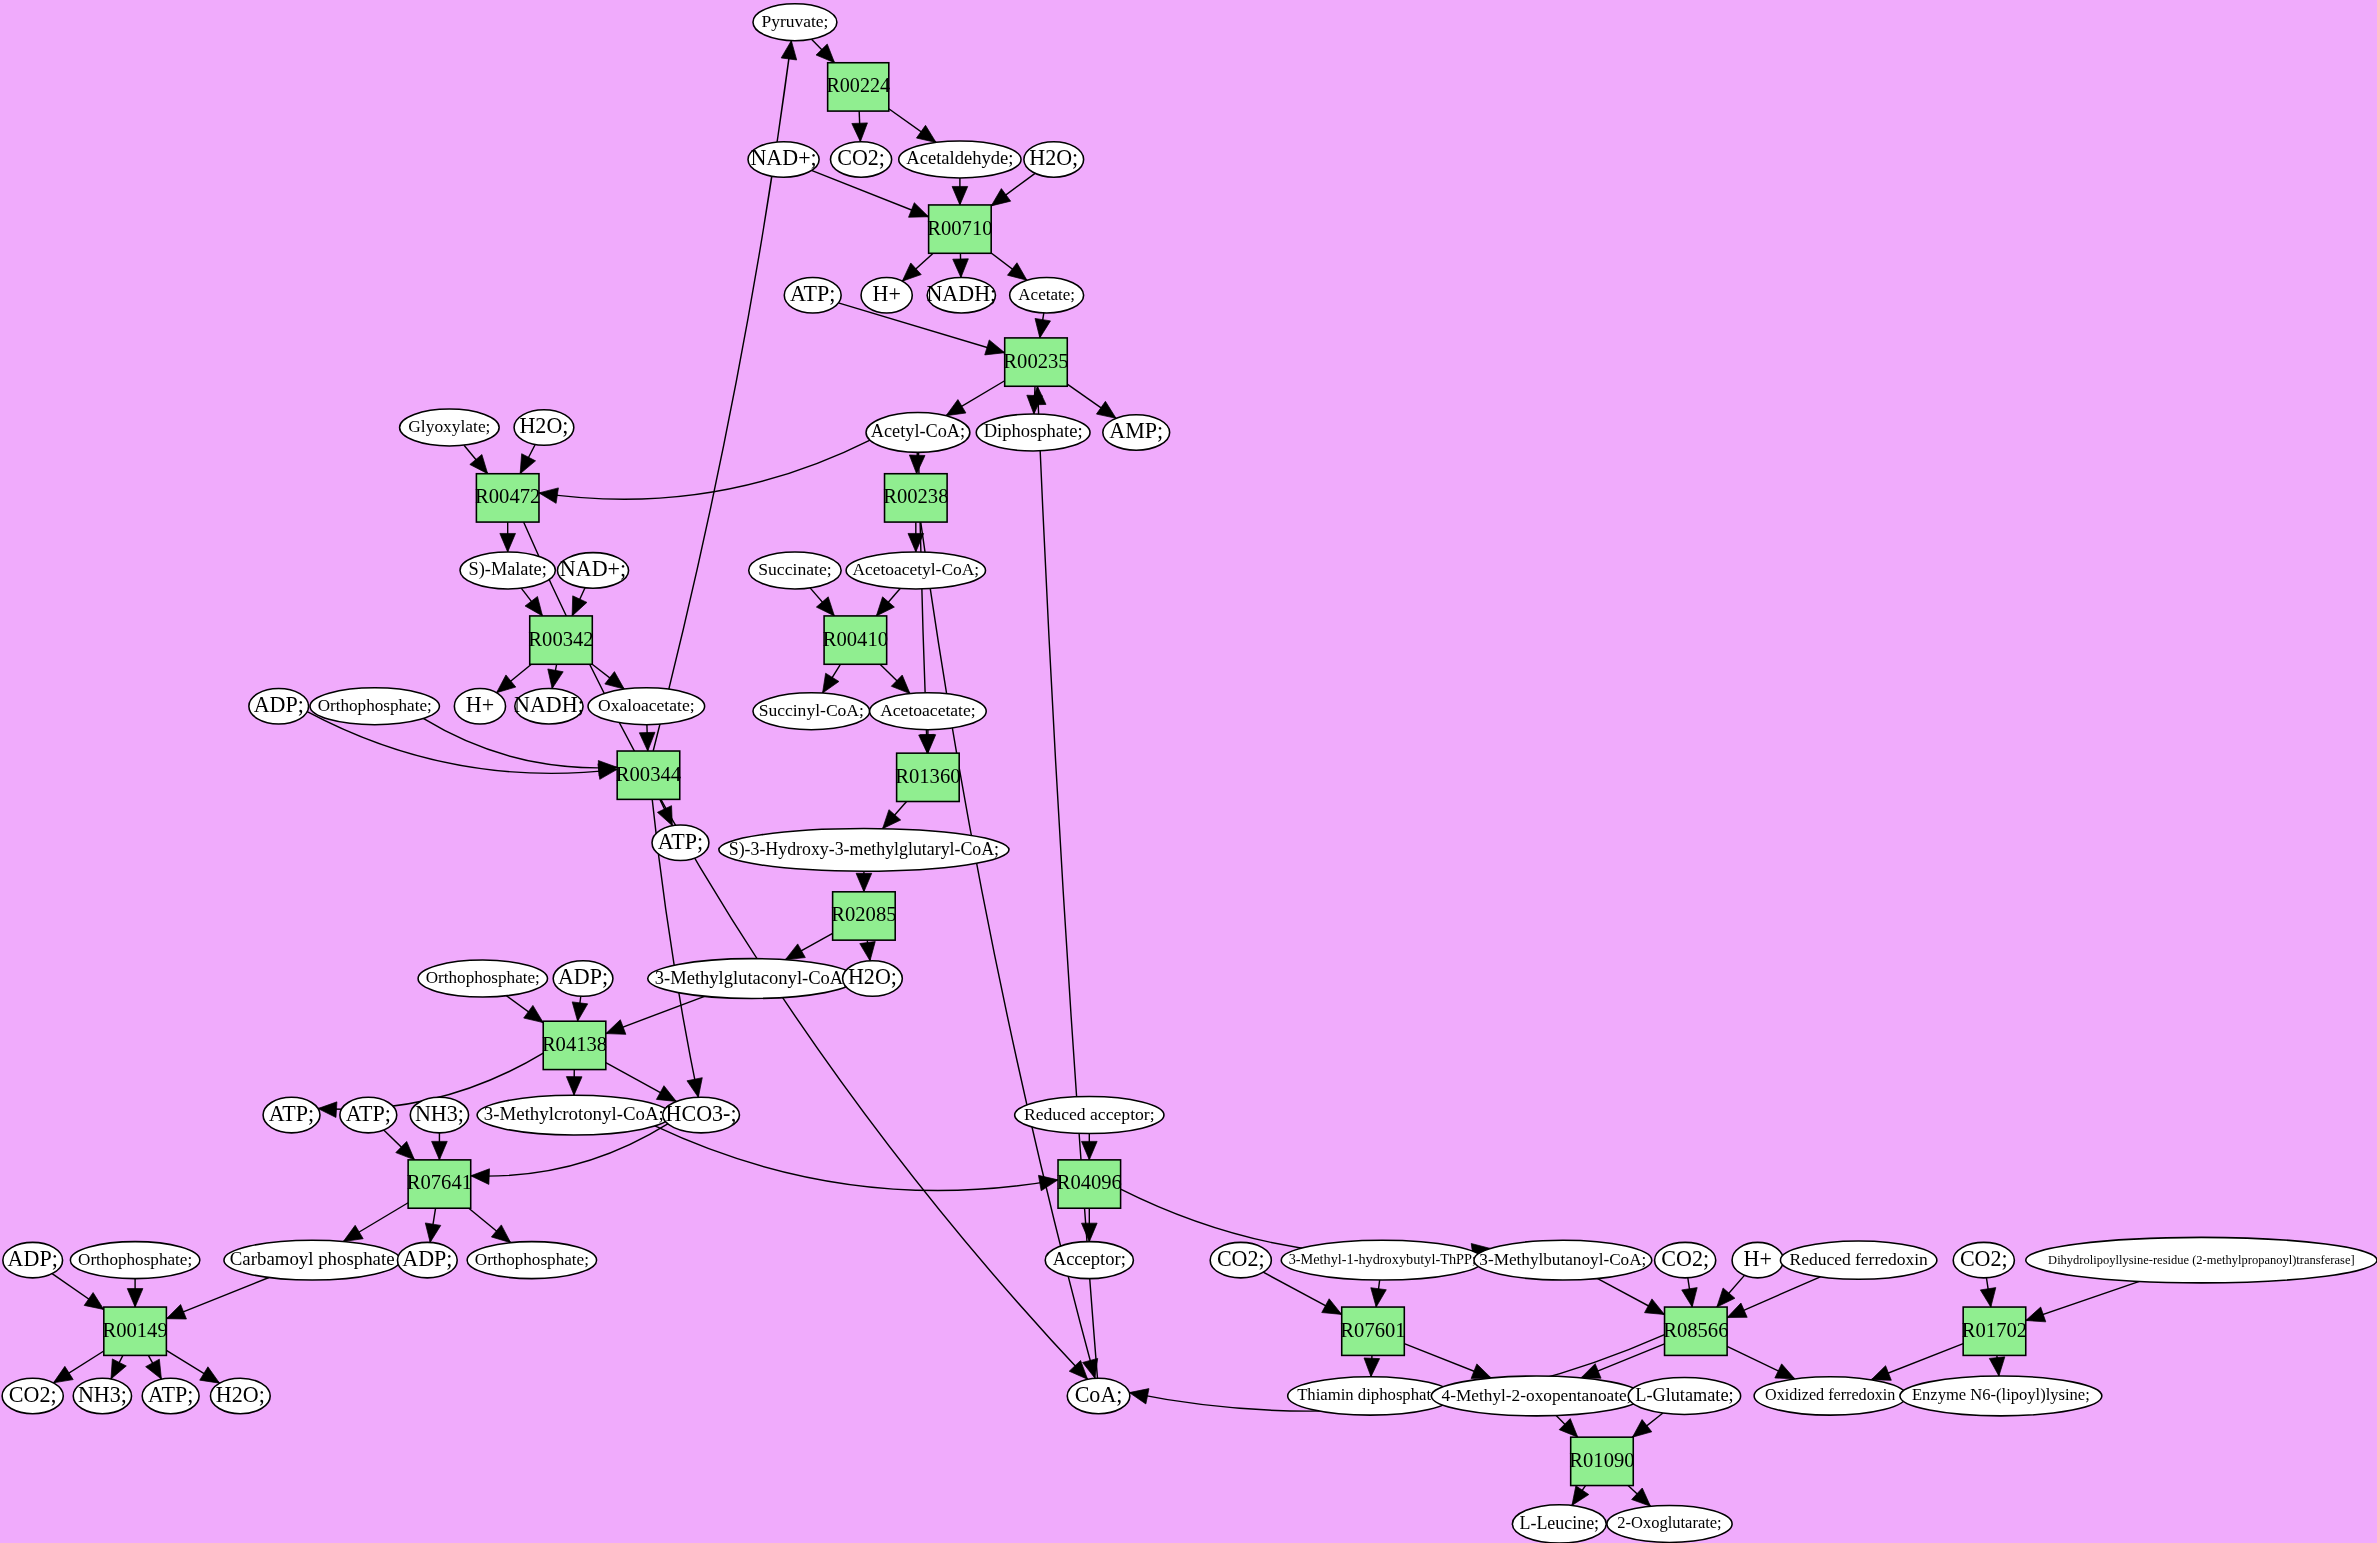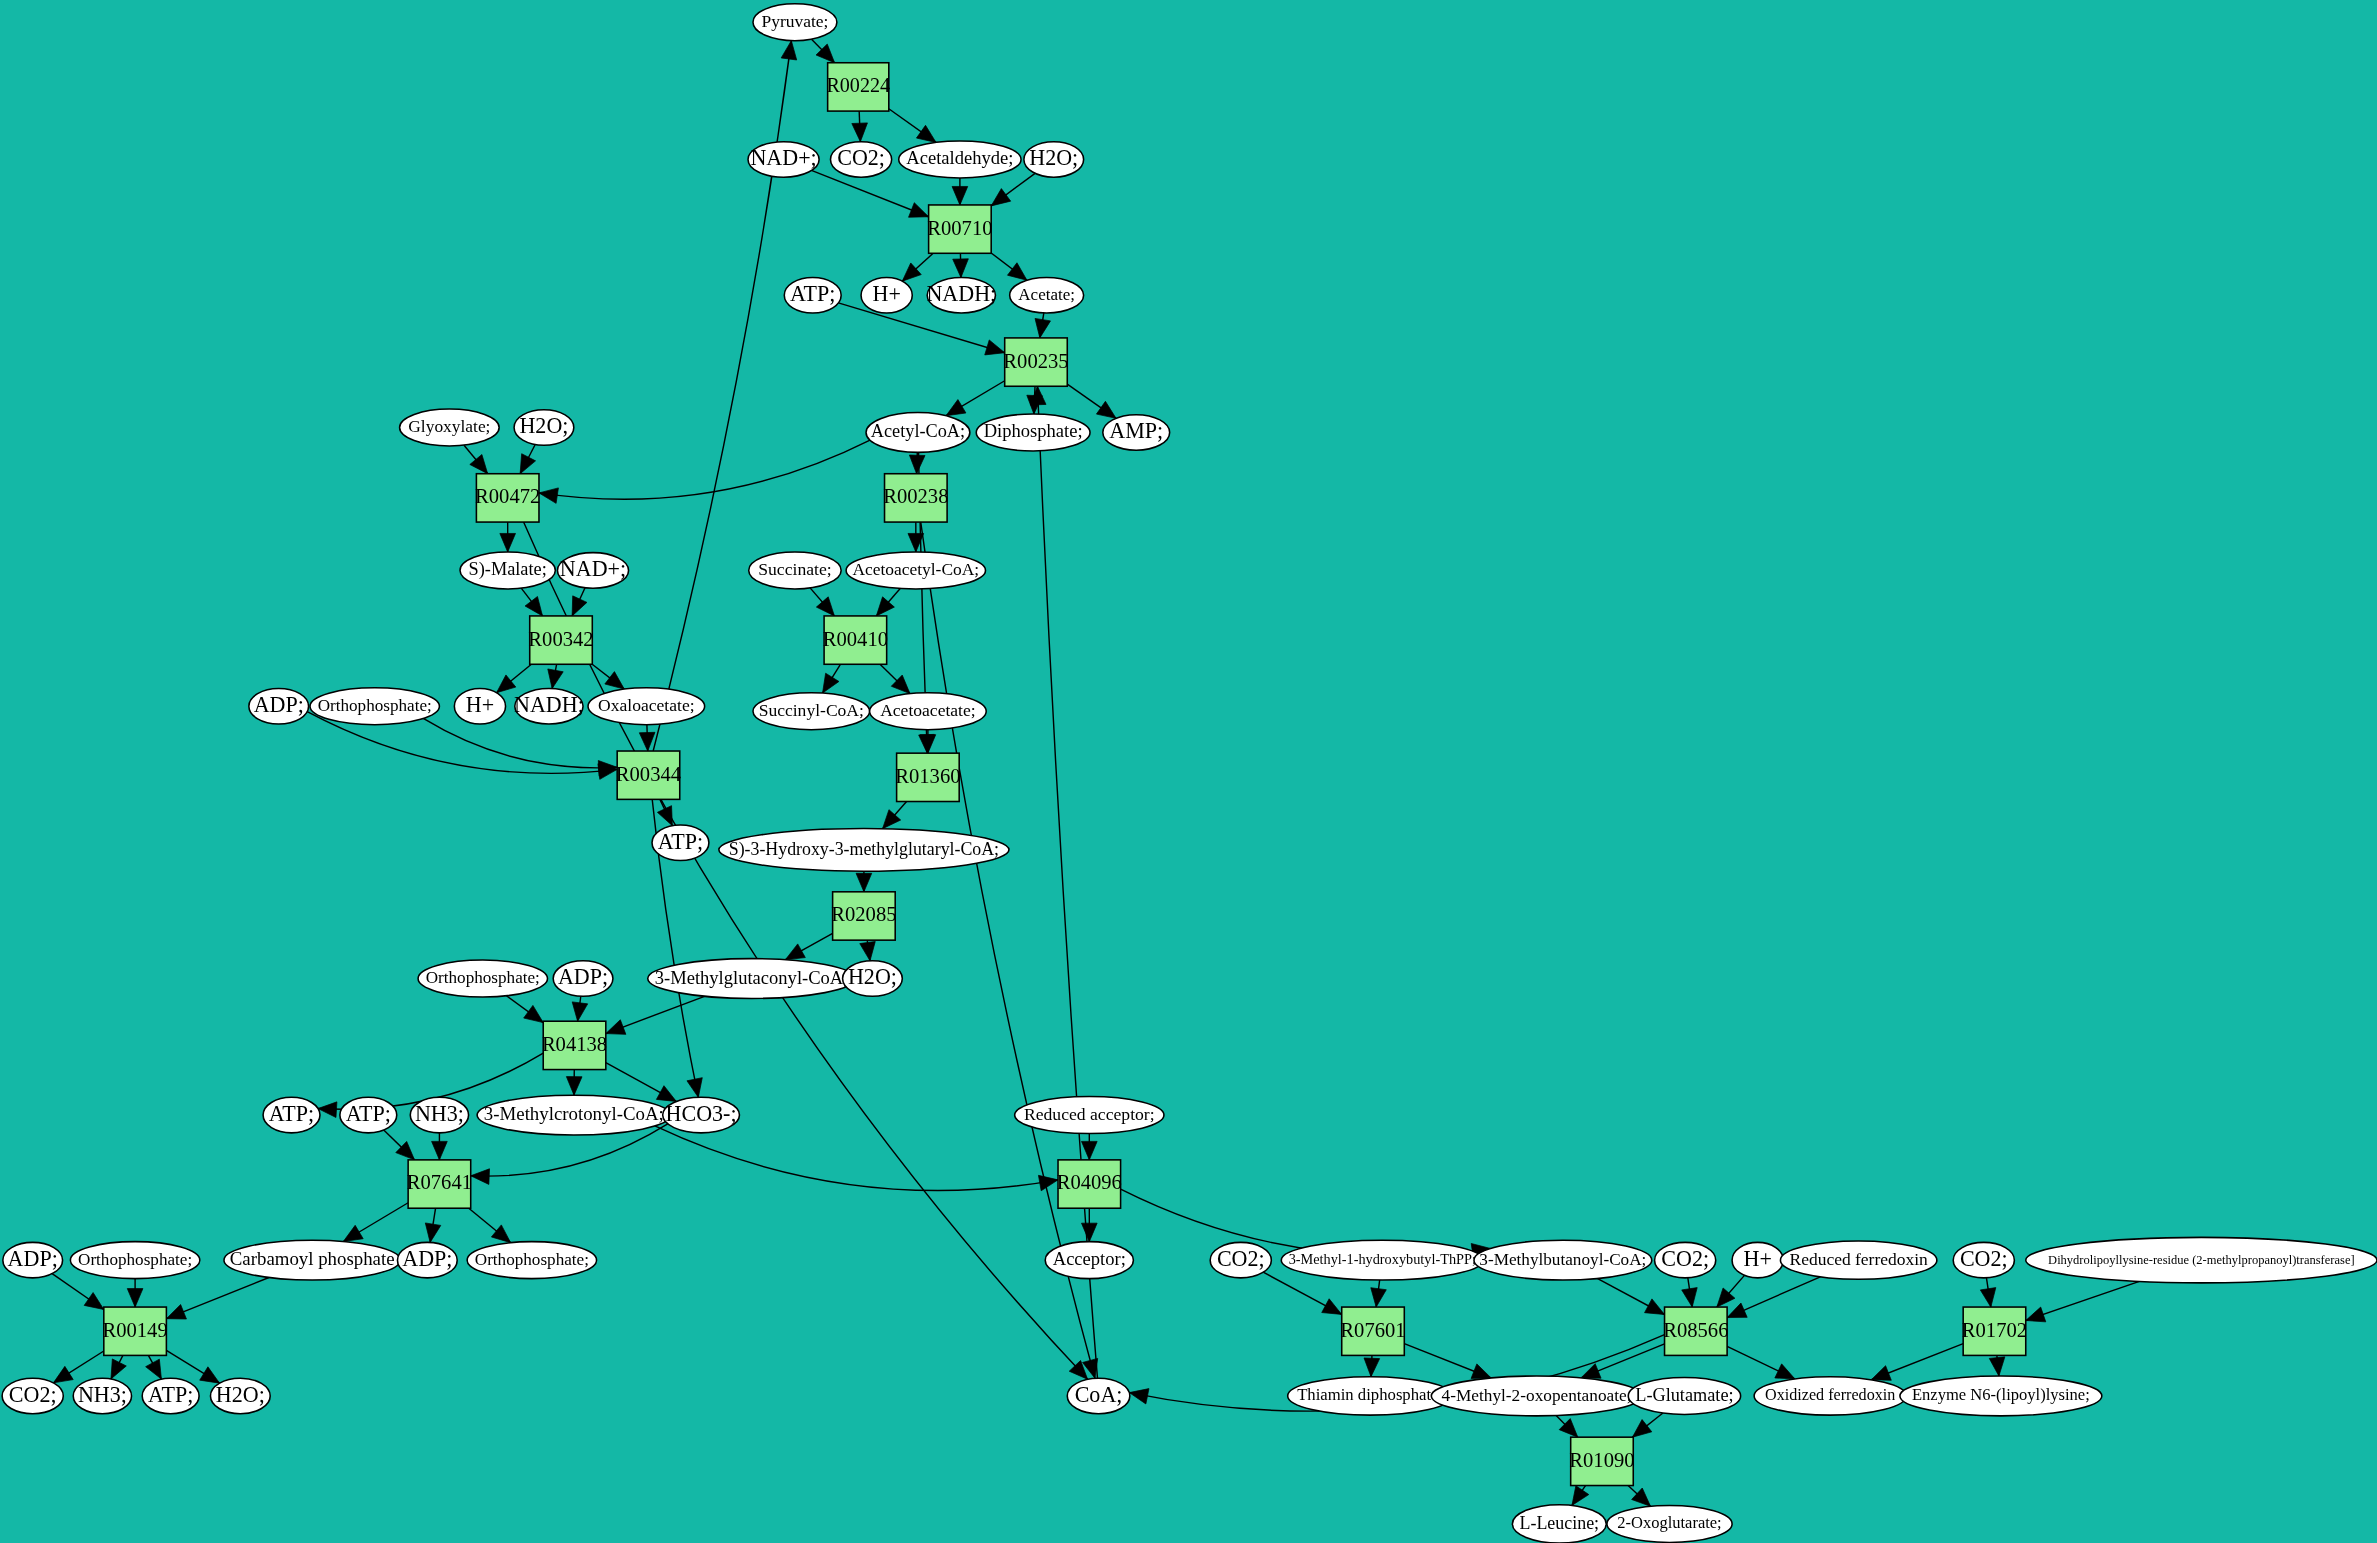--- a/index.html
+++ b/index.html
@@ -1,18 +1,18 @@
 <!DOCTYPE html>
 <html style="font-size:11.4px"><head>
 <meta charset="utf-8">
 <title>Metabolic Pathway</title>
 <style>
   html,body{margin:0;padding:0;background:#ffffff;}
   body{font-family:"Liberation Serif", serif;}
-  #stage{position:relative;width:2377px;height:1544px;background:#14b8a6;overflow:hidden;}
+  #stage{position:relative;width:2377px;height:1544px;background:#f0abfc;overflow:hidden;}
   svg#graph{position:absolute;left:0;top:0;width:2377px;height:1544px;}
   .node-shape{stroke:#000000;stroke-width:2.2;}
   .ell{fill:#ffffff;}
   .rect{fill:#90ee90;}
   .nlabel{font-family:"Liberation Serif", serif;fill:#000000;text-anchor:middle;dominant-baseline:middle;}
   .edge{fill:none;stroke:#000000;stroke-width:2.0;}
   .arrowhead{fill:#000000;stroke:#000000;stroke-width:1;}
 </style>
 </head>
 <body>

